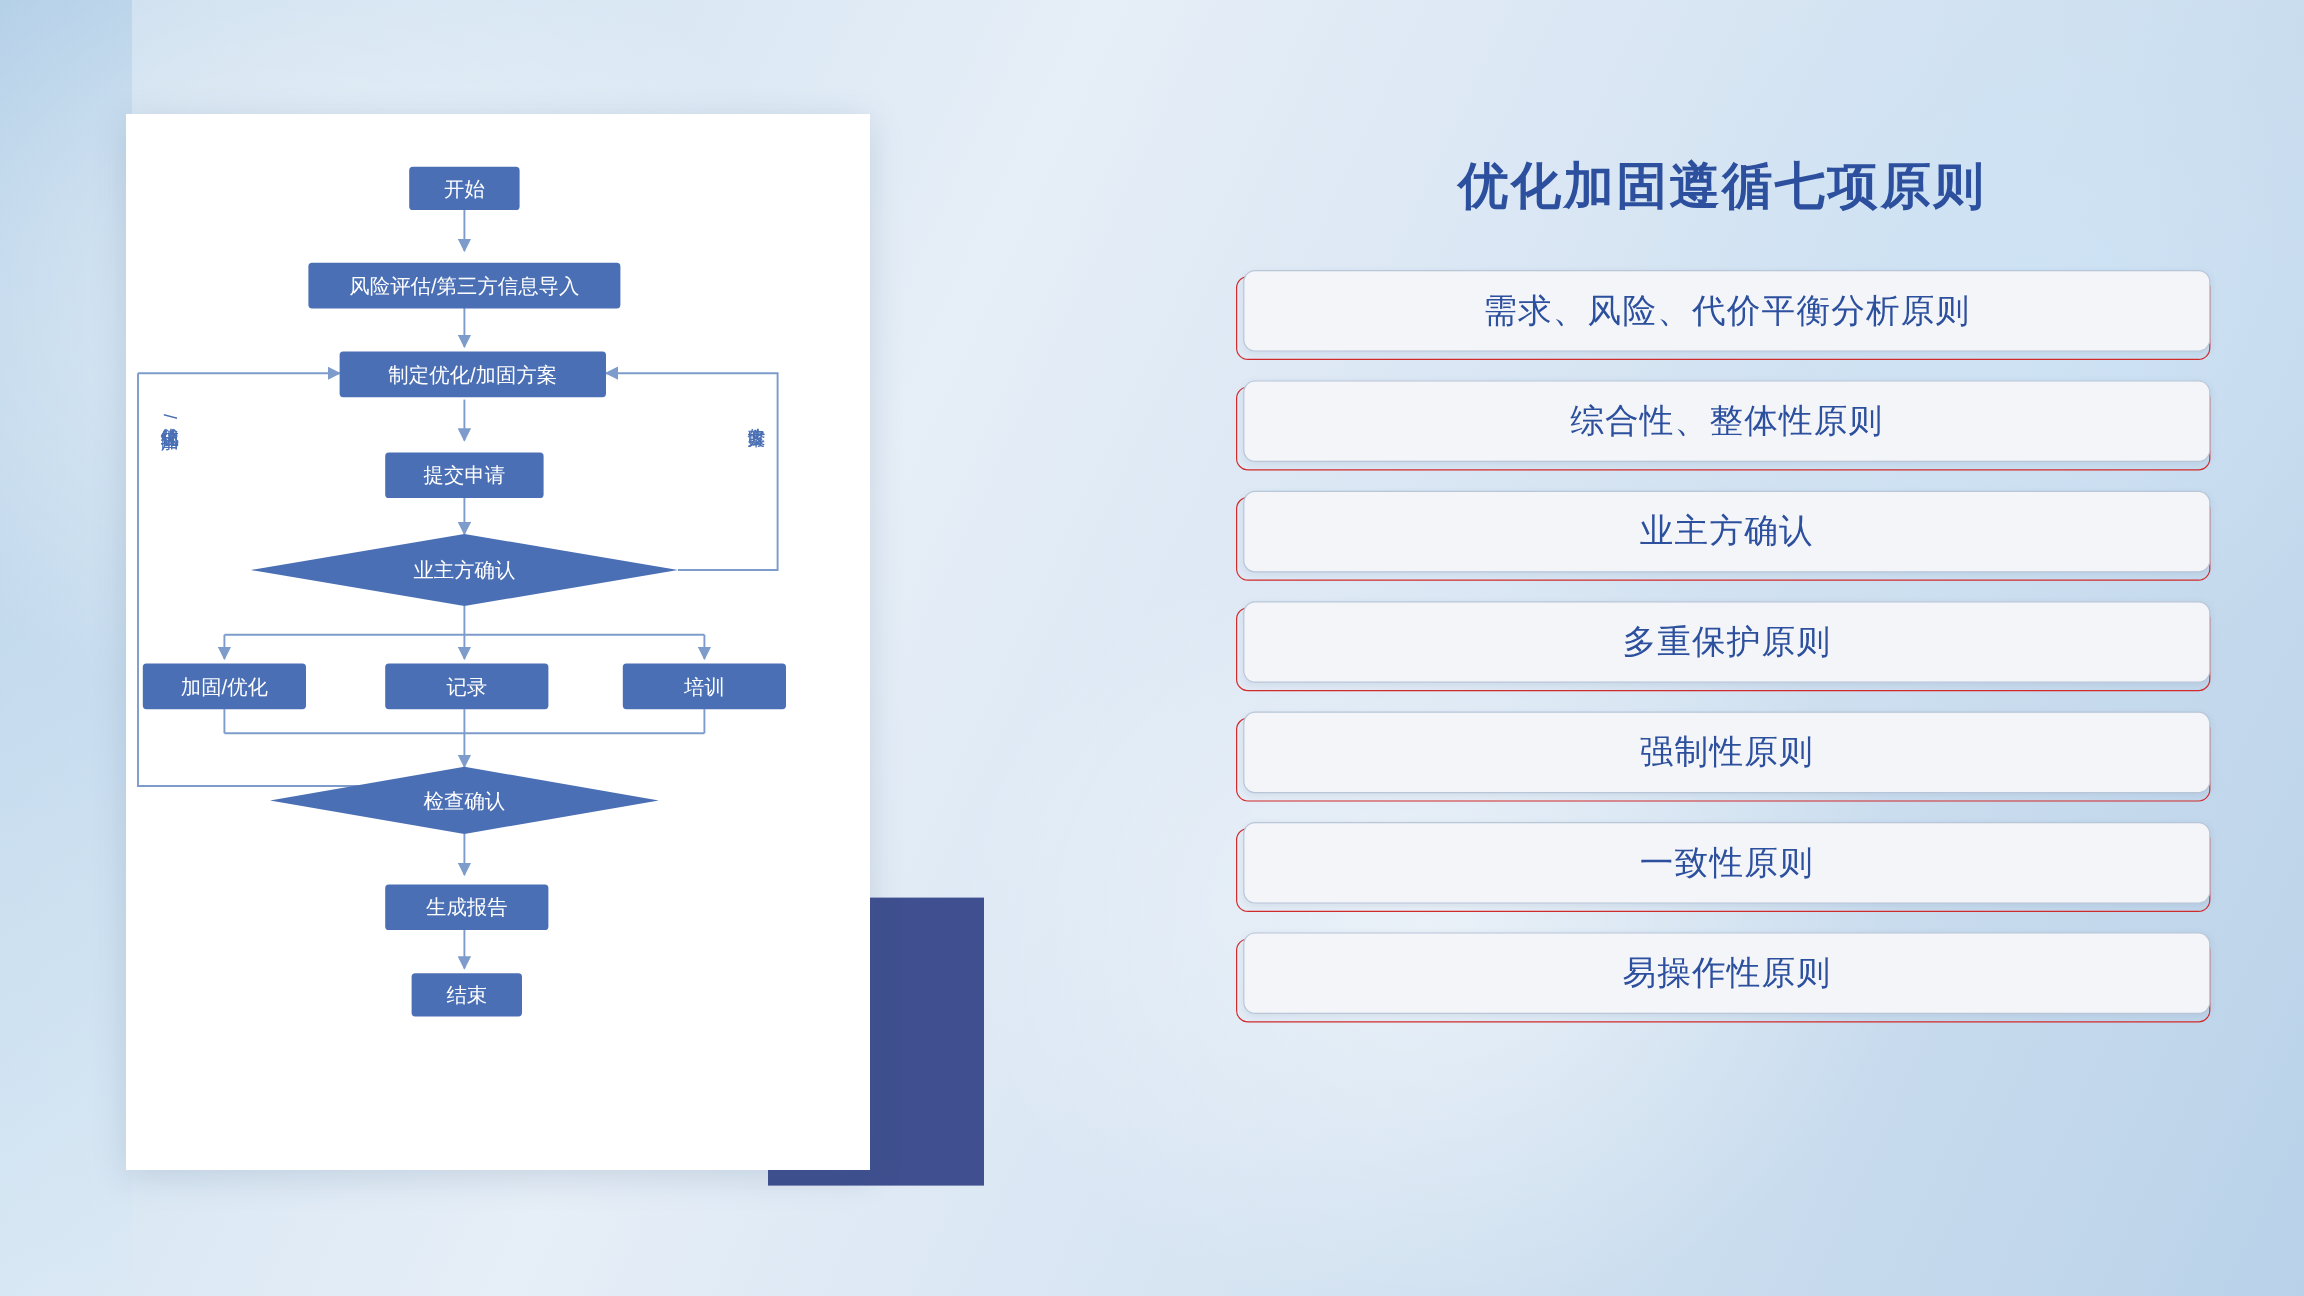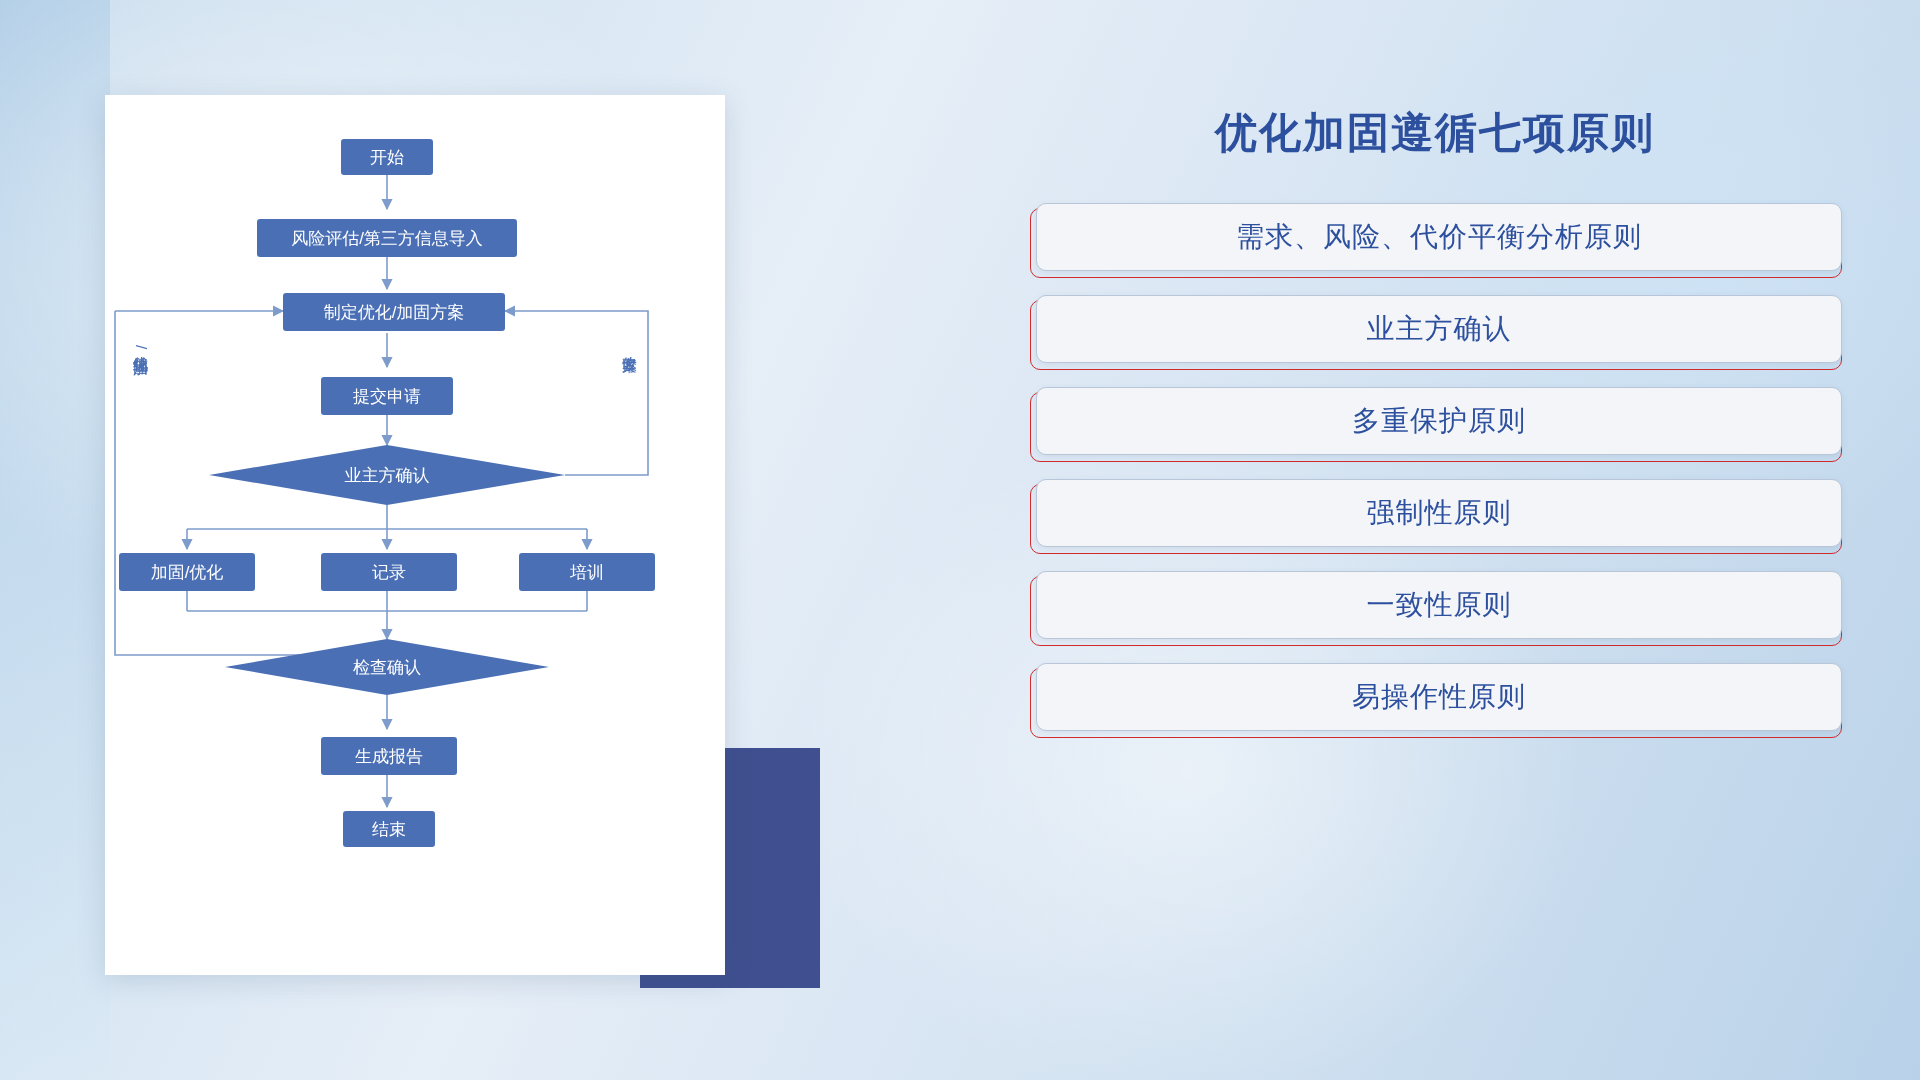--- a/index.html
+++ b/index.html
@@ -71,21 +71,21 @@
     top: 95px;
     width: 830px;
     height: 900px;
   }
   .panel-title {
     font-size: 42px;
     font-weight: bold;
     color: #2c4f9e;
     text-align: center;
     letter-spacing: 2px;
-    margin-top: 10px;
+    margin-top: 32px;
     margin-bottom: 42px;
   }
   .principle-list {
     display: flex;
     flex-direction: column;
     gap: 22px;
     padding: 0 10px;
   }
   .principle-item {
     position: relative;
@@ -236,20 +236,26 @@
   <div class="principle-list">
     <div class="principle-item">
       <div class="accent"></div>
       <div class="face">
         <span class="label">需求、风险、代价平衡分析原则</span>
       </div>
     </div>
     <div class="principle-item">
       <div class="accent"></div>
       <div class="face">
+        <span class="label">综合性、整体性原则</span>
+      </div>
+    </div>
+    <div class="principle-item">
+      <div class="accent"></div>
+      <div class="face">
         <span class="label">业主方确认</span>
       </div>
     </div>
     <div class="principle-item">
       <div class="accent"></div>
       <div class="face">
         <span class="label">多重保护原则</span>
       </div>
     </div>
     <div class="principle-item">

